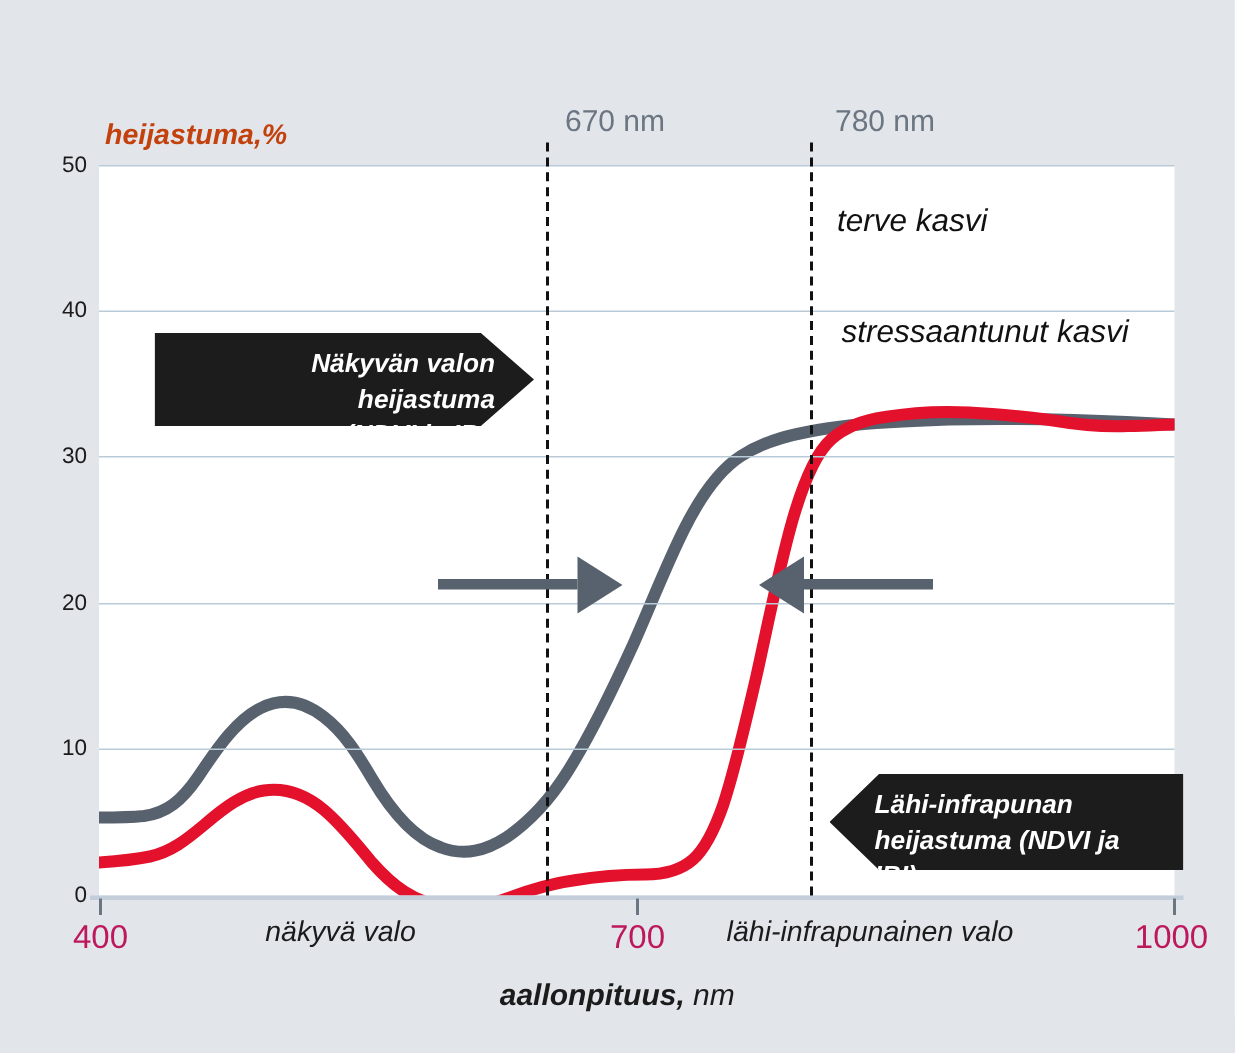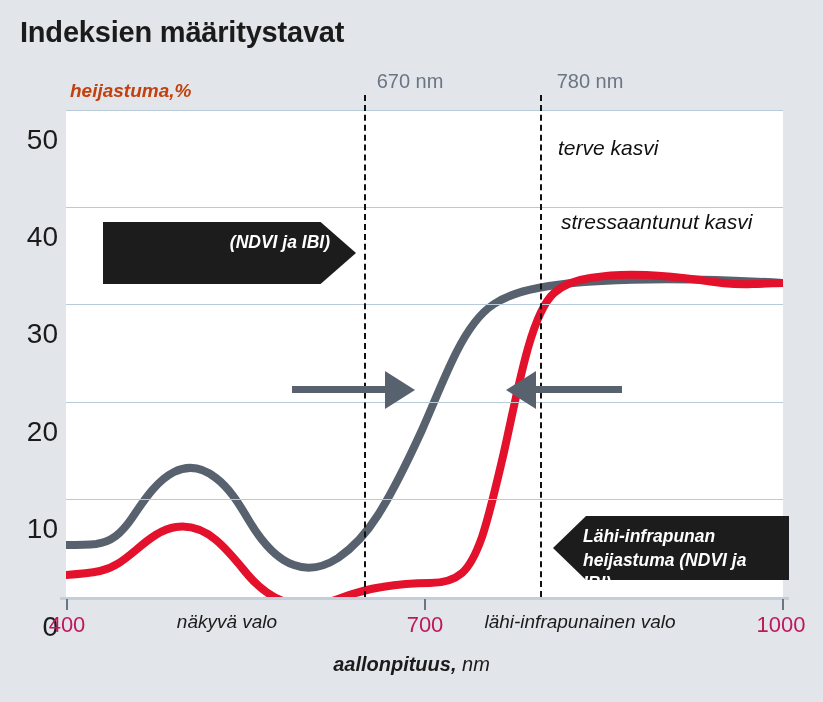--- a/index.html
+++ b/index.html
@@ -58,24 +58,23 @@
     white-space: nowrap;
   }
   #ylabel .unit { font-weight: bold; }
 
   
   .ytick {
     position: absolute;
     right: 0;
     width: 46px;
     text-align: right;
-    font-size: 28px;
+    font-size: 15px;
     color: #1b1b1b;
     transform: translateY(-50%);
-    margin-top: 30px;
   }
   #yticks {
     position: absolute;
     left: 0;
     top: 110px;
     width: 58px;
     height: 487px;
   }
 
   
@@ -206,21 +205,20 @@
   .arrow-head.right { border-left: 30px solid #58626e; }
   .arrow-head.left  { border-right: 30px solid #58626e; }
 
   svg { display: block; }
 </style>
 </head>
 <body>
 
 <div id="page">
 
-  <div id="title">Indeksien määritystavat</div>
 
   <div id="ylabel">
     <span>heijastuma</span><span class="unit">,%</span>
   </div>
 
   <div id="plot">
     <div class="gridline" style="top:0px;"></div>
     <div class="gridline" style="top:97px;"></div>
     <div class="gridline" style="top:194px;"></div>
     <div class="gridline" style="top:292px;"></div>
@@ -294,20 +292,21 @@
 
   <div class="vmarker" style="left:364px;"></div>
   <div class="vmarker" style="left:540px;"></div>
   <div class="vmarker-label" style="left:366px;">670 nm</div>
   <div class="vmarker-label" style="left:546px;">780 nm</div>
 
   <div class="curve-label" style="left:558px; top:136px;">terve kasvi</div>
   <div class="curve-label" style="left:561px; top:210px;">stressaantunut kasvi</div>
 
   <div class="callout right-arrow" style="left:103px; top:222px; width:253px; height:62px;">
+    <div>Näkyvän valon heijastuma</div>
     <div>(NDVI ja IBI)</div>
   </div>
 
   <div class="callout left-arrow" style="left:553px; top:516px; width:236px; height:64px;">
     <div>Lähi-infrapunan</div>
     <div>heijastuma (NDVI ja IBI)</div>
   </div>
 
 
   <div class="arrow-shaft" style="left:292px; top:386px; width:93px;"></div>

